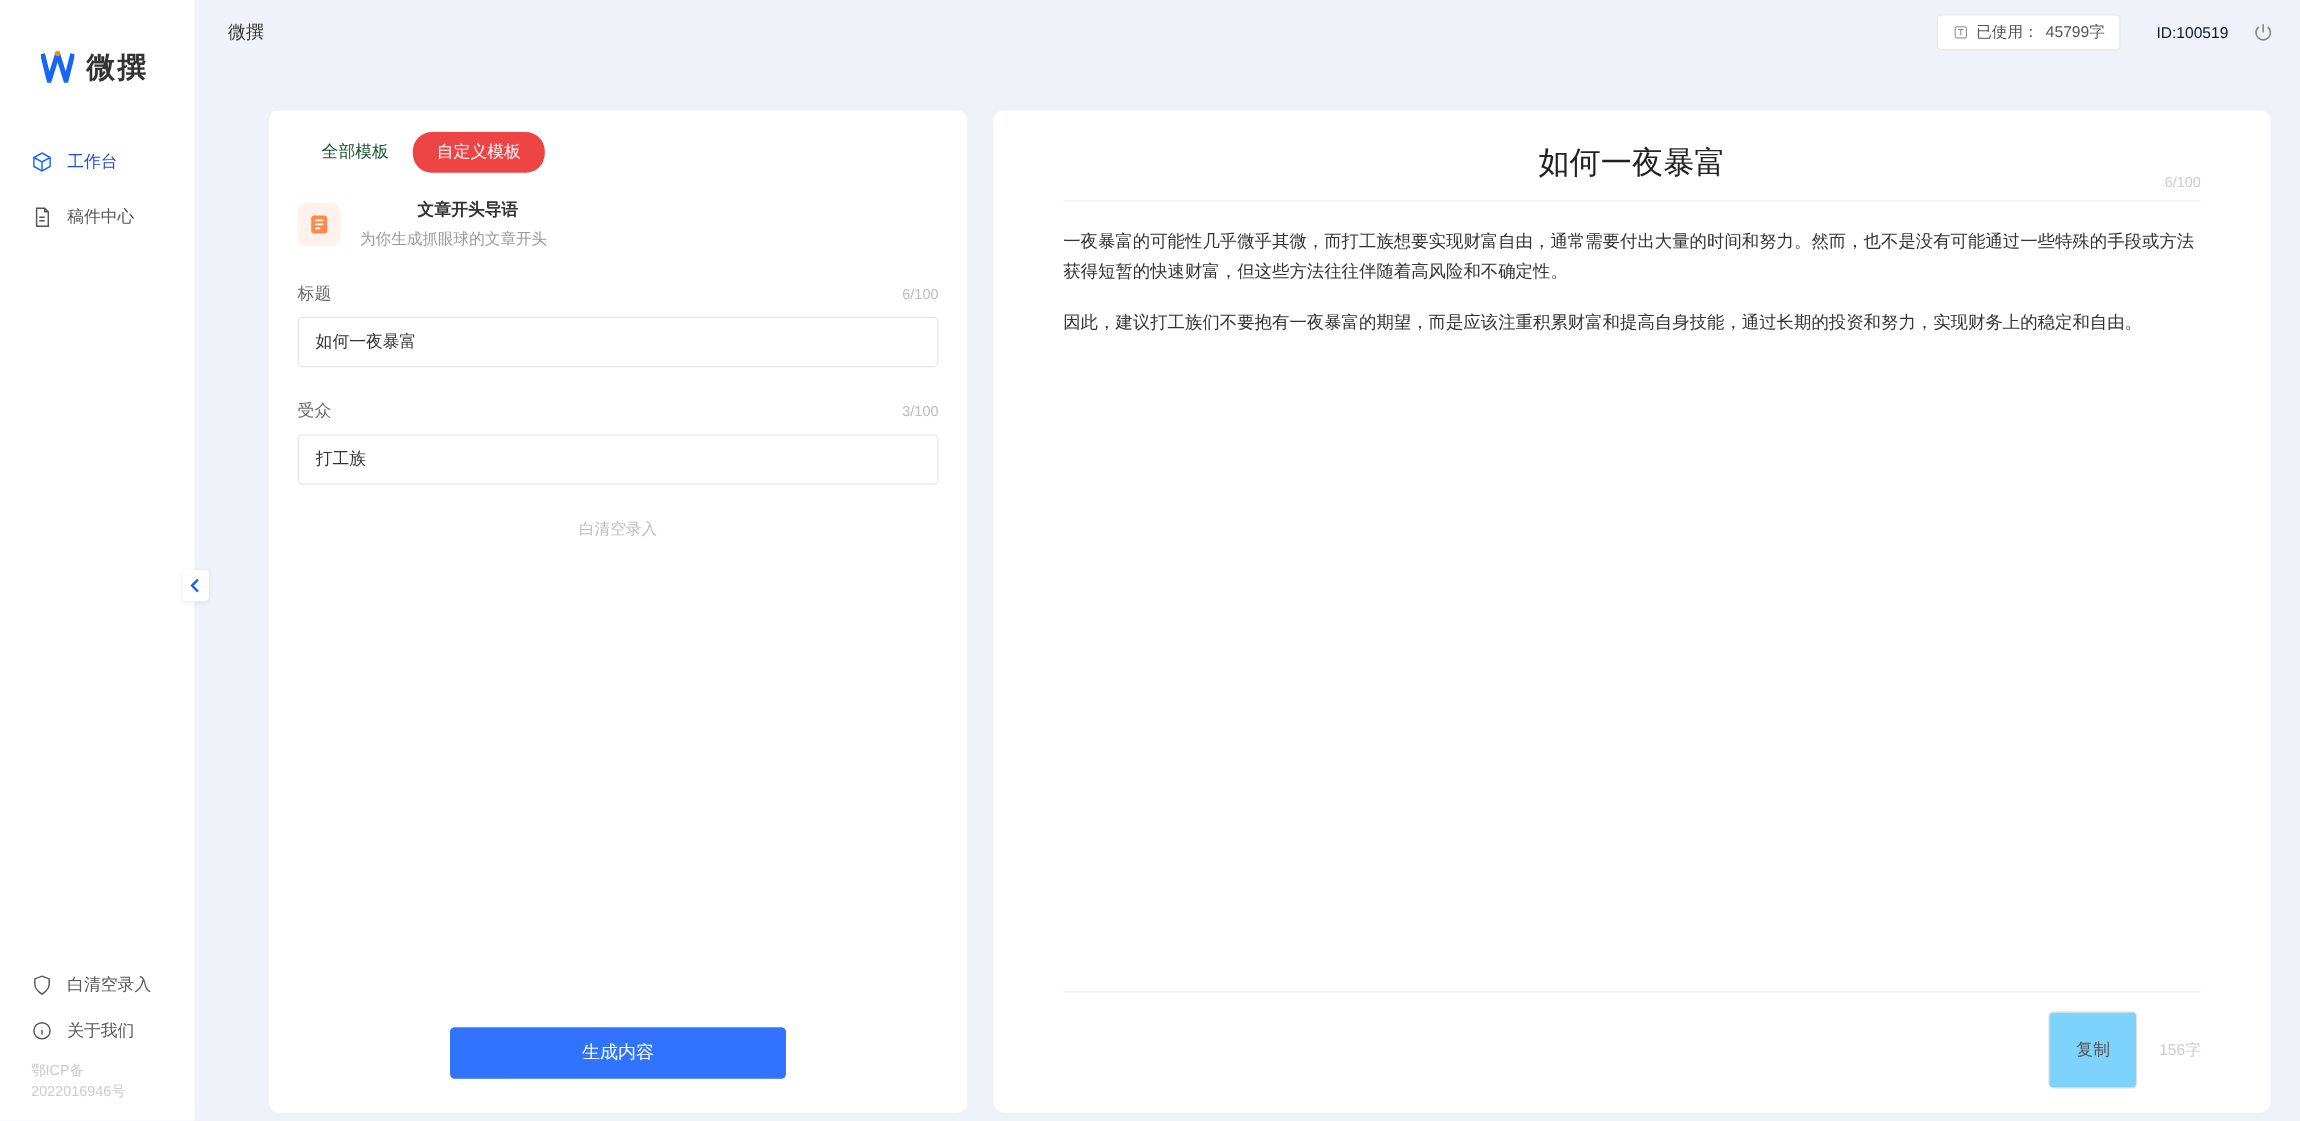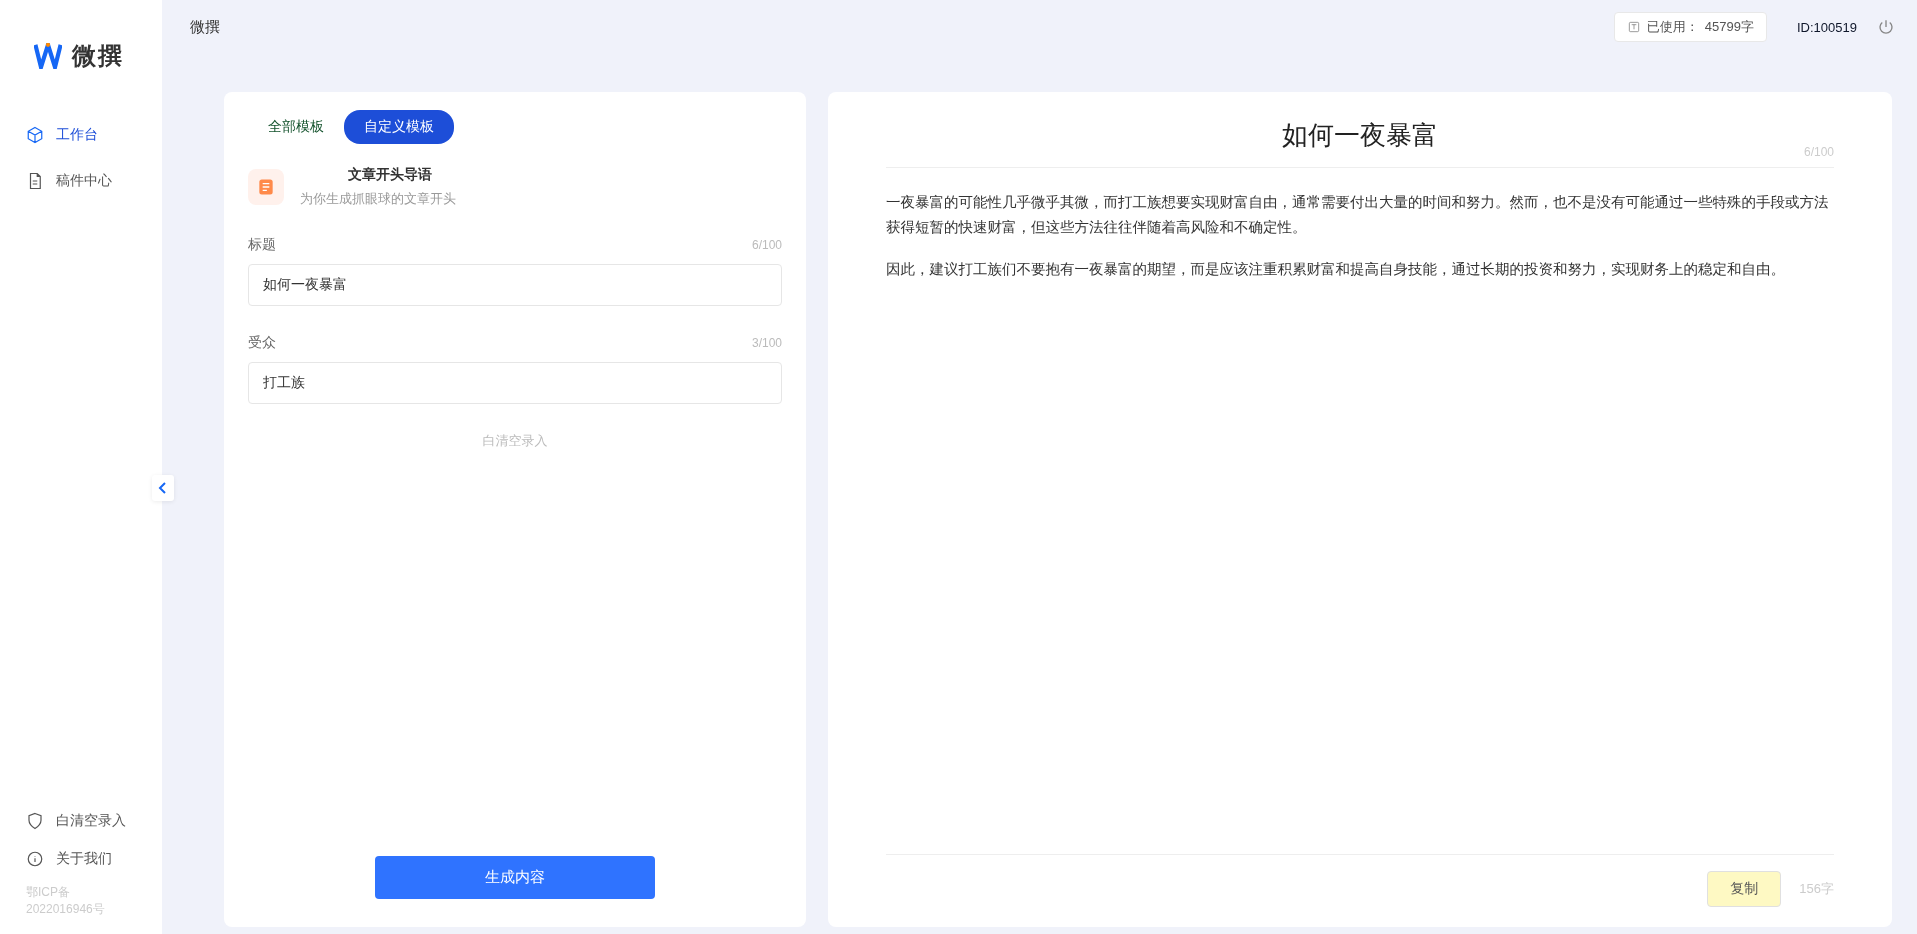--- a/index.html
+++ b/index.html
@@ -90,21 +90,21 @@
   padding: 18px 24px 20px 24px;
 }
 .tabs { display: flex; align-items: center; gap: 0; }
 .tab {
   font-size: 14px;
   padding: 8px 20px;
   border-radius: 16px;
   color: #14532d;
   cursor: pointer;
 }
-.tab.active { background: #1d4ed8; color: #fff; }
+.tab.active { background: #ef4444; color: #fff; }
 .template-row { display: flex; align-items: center; gap: 16px; margin-top: 22px; }
 .template-icon {
   width: 36px; height: 36px;
   border-radius: 8px; background: #fff1ec;
   display: flex; align-items: center; justify-content: center;
 }
 .template-info .t-title { font-size: 14px; font-weight: 600; color: #333; margin-left: 48px; }
 .template-info .t-desc { font-size: 13px; color: #999; margin-top: 6px; }
 .field { margin-top: 28px; }
 .field-head { display: flex; justify-content: space-between; align-items: center; }
@@ -147,22 +147,22 @@
   font-size: 26px;
   text-align: center;
   color: #222;
 }
 .doc-count { position: absolute; right: 0; bottom: 8px; font-size: 12px; color: #ccc; }
 .doc-body { margin-top: 22px; font-size: 14.5px; line-height: 1.75; color: #333; }
 .doc-body p { margin-bottom: 16px; }
 .right-spacer { flex: 1; }
 .right-footer { border-top: 1px solid #eee; padding-top: 16px; display: flex; justify-content: flex-end; align-items: center; gap: 18px; }
 .copy-btn {
-  background: #fef9c3; border: 1px solid #e0e0e0; border-radius: 4px;
-  padding: 8px 22px; font-size: 14px; color: #555; cursor: pointer;
+  background: #7dd3fc; border: 1px solid #e0e0e0; border-radius: 4px;
+  padding: 22px 22px; font-size: 14px; color: #555; cursor: pointer;
 }
 .word-count { font-size: 13px; color: #ccc; }
 </style>
 </head>
 <body>
 
 <div class="sidebar">
   <div class="logo">
     <svg class="logo-icon" viewBox="0 0 40 36">
       <path d="M2 2 L10 34 L20 2 L30 34 L38 2" stroke="#1667f5" stroke-width="6" fill="none"></path>

